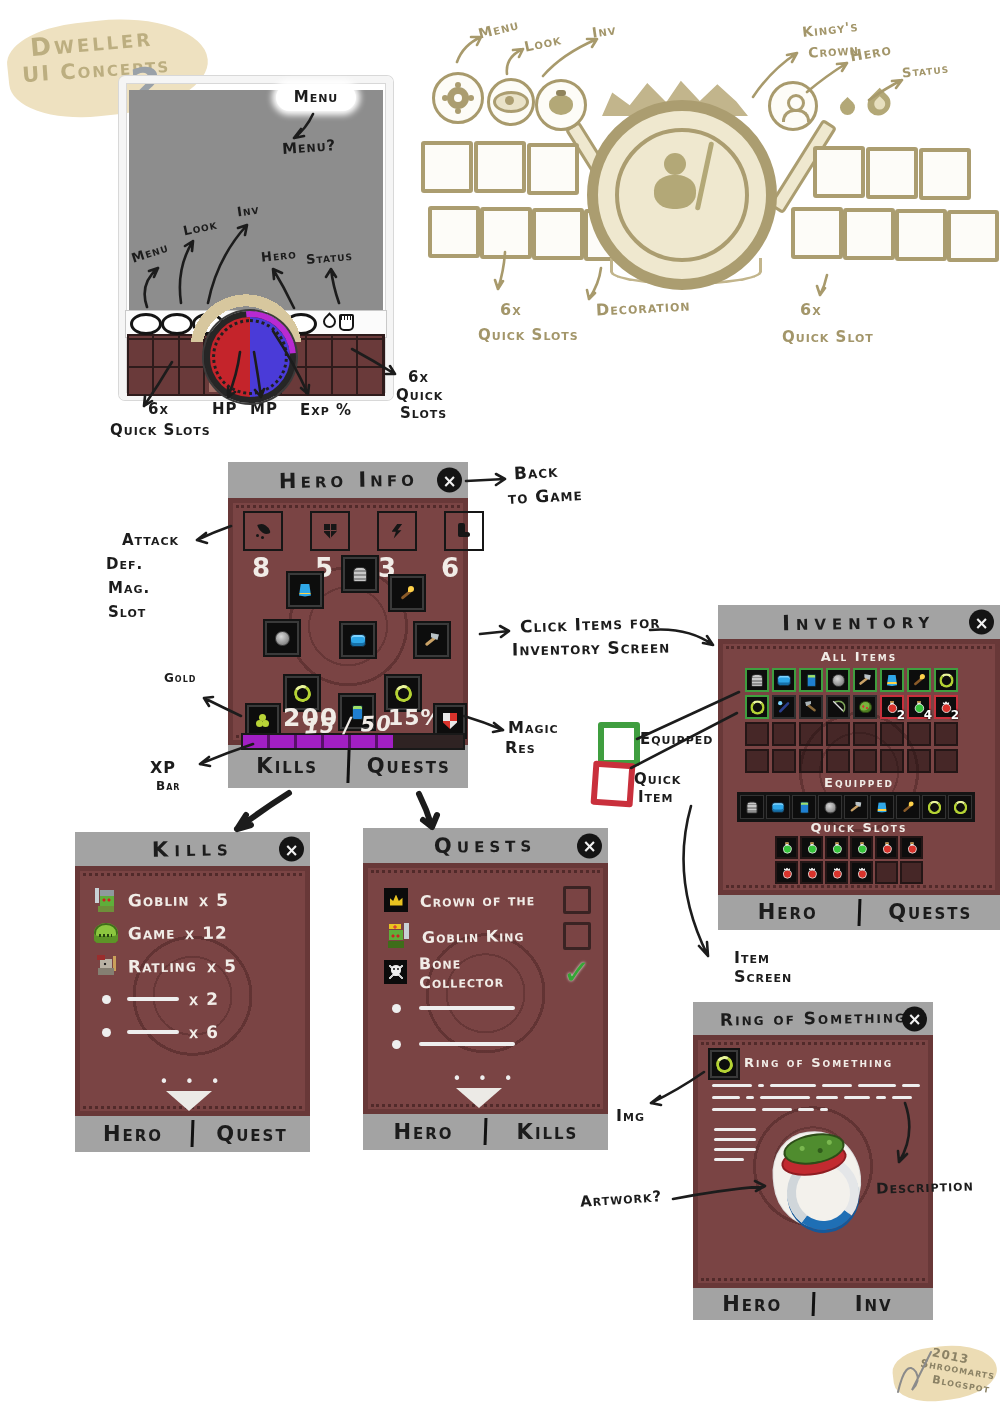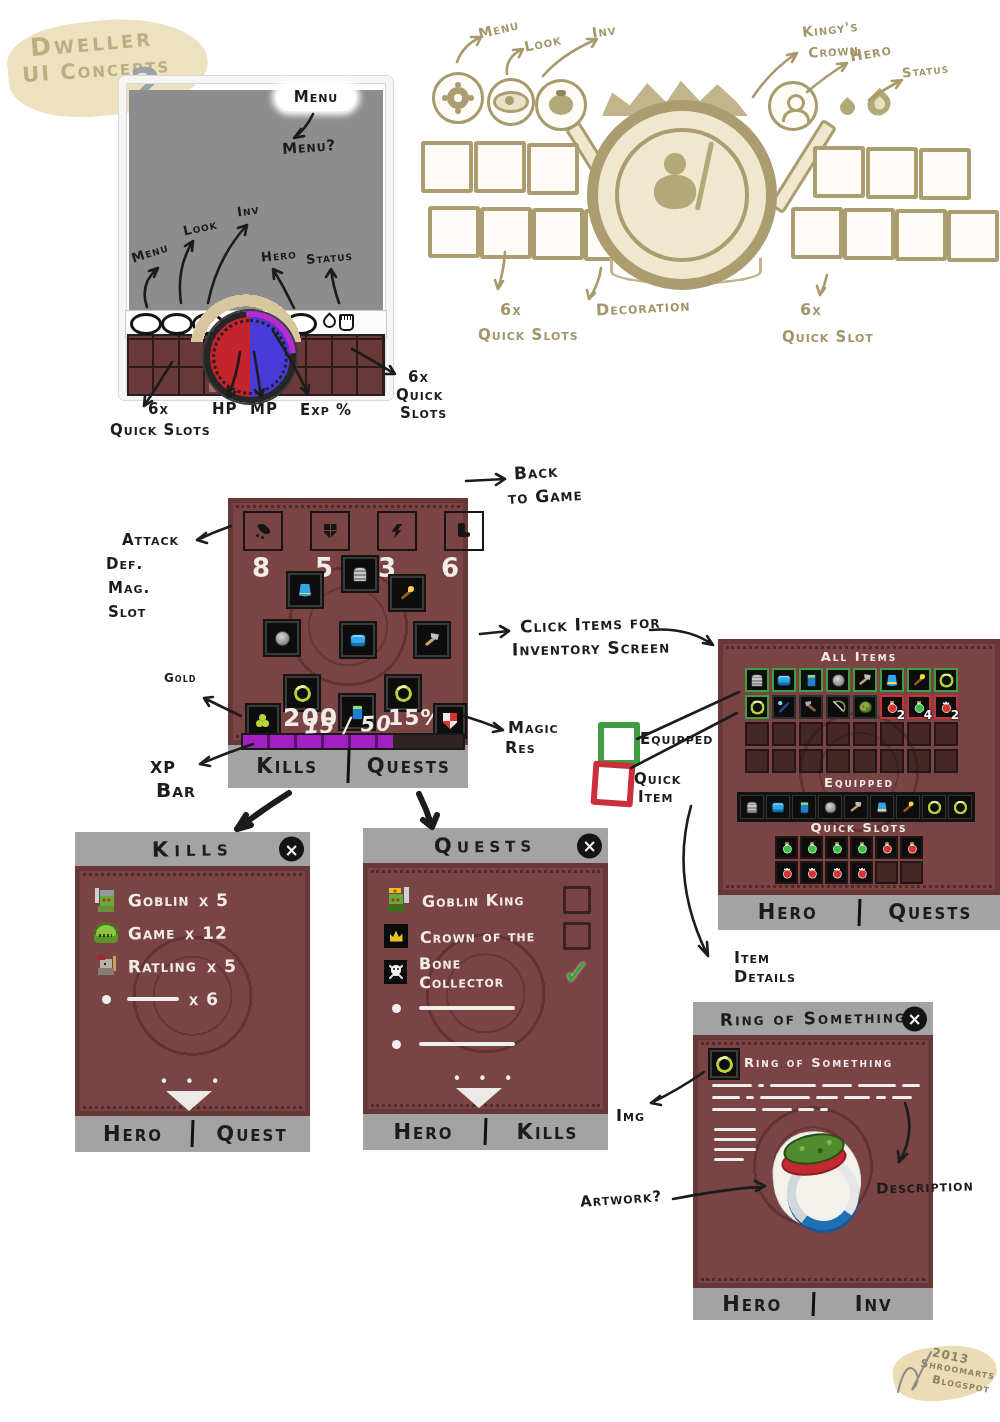--- a/index.html
+++ b/index.html
@@ -355,20 +355,24 @@
     <div class="hand sk-lbl" style="left:850px;top:46px;transform:rotate(-10deg);font-size:15px">Hero</div>
     <div class="hand sk-lbl" style="left:902px;top:64px;transform:rotate(-6deg);font-size:13px">Status</div>
     <div class="hand sk-lbl" style="left:500px;top:302px;font-size:16px">6x</div>
     <div class="hand sk-lbl" style="left:478px;top:328px;font-size:15px">Quick Slots</div>
     <div class="hand sk-lbl" style="left:596px;top:300px;font-size:16px;transform:rotate(-3deg)">Decoration</div>
     <div class="hand sk-lbl" style="left:800px;top:302px;font-size:16px">6x</div>
     <div class="hand sk-lbl" style="left:782px;top:330px;font-size:15px">Quick Slot</div>
   </div>
 
   <div class="panel" id="hero-panel">
+    <div class="p-head">
+      <span class="hand p-title" style="position:static">Hero Info</span>
+      <span class="p-close"></span>
+    </div>
     <div class="p-body">
       <div class="stats-row">
           <div class="stat-slot">
             <span class="ic ic-attack"></span>
           </div>
           <div class="stat-slot">
             <span class="ic ic-defense"></span>
           </div>
           <div class="stat-slot">
             <span class="ic ic-magic"></span>
@@ -426,20 +430,24 @@
         </div>
     </div>
     <div class="p-foot">
       <span class="hand tab" style="position:static">Kills</span>
       <span class="tdiv"></span>
       <span class="hand tab" style="position:static">Quests</span>
     </div>
   </div>
 
   <div class="panel" id="inv-panel">
+    <div class="p-head">
+      <span class="hand p-title" style="position:static;letter-spacing:6px">Inventory</span>
+      <span class="p-close"></span>
+    </div>
     <div class="p-body">
       <div class="sec-lbl hand wh" style="top:6px">All Items</div>
       <div class="inv-grid">
           <div class="cell bg">
             <span class="ic ic-helmet"></span>
           </div>
           <div class="cell bg">
             <span class="ic ic-armor"></span>
           </div>
           <div class="cell bg">
@@ -595,50 +603,55 @@
             <span class="kcount">x 12</span>
           </div>
           <div class="krow" style=" align-items: center;">
             <span class="ic ic-ratling"></span>
             <span class="ktext">Ratling</span>
             <span class="kcount">x 5</span>
           </div>
           <div class="krow">
             <span class="bullet"></span>
             <span class="phline"></span>
+            <span class="kcount">x 2</span>
+          </div>
+          <div class="krow">
+            <span class="bullet"></span>
+            <span class="phline"></span>
             <span class="kcount">x 6</span>
           </div>
         </div>
       <div class="more" style="top:202px">• • •</div>
       <div class="scroll-tri" style="left:86px;top:220px"></div>
     </div>
     <div class="p-foot">
       <span class="hand tab" style="position:static">Hero</span>
       <span class="tdiv"></span>
       <span class="hand tab" style="position:static">Quest</span>
     </div>
   </div>
 
   <div class="panel" id="quests-panel">
     <div class="p-head">
       <span class="hand p-title" style="position:static;letter-spacing:5px">Quests</span>
       <span class="p-close"></span>
     </div>
     <div class="p-body">
       <div class="qlist">
-          <div class="qrow">
-            <span class="ic ic-goblin-king"></span>
-            <span class="qtext">Goblin King</span>
-            <span class="qbox"></span>
-          </div>
           <div class="qrow">
             <span class="qslot">
               <span class="ic ic-crown"></span>
             </span>
             <span class="qtext">Crown of the</span>
+            <span class="qbox"></span>
+          </div>
+          <div class="qrow">
+            <span class="ic ic-goblin-king"></span>
+            <span class="qtext">Goblin King</span>
             <span class="qbox"></span>
           </div>
           <div class="qrow">
             <span class="qslot">
               <span class="ic ic-skull"></span>
             </span>
             <span class="qtext">Bone Collector</span>
             <span class="qcheck">✓</span>
           </div>
           <div class="qrow">
@@ -716,28 +729,28 @@
   <div class="hand" style="left:122px;top:533px;font-size:15px">Attack</div>
   <div class="hand" style="left:106px;top:557px;font-size:15px">Def.</div>
   <div class="hand" style="left:108px;top:581px;font-size:15px">Mag.</div>
   <div class="hand" style="left:108px;top:605px;font-size:15px">Slot</div>
   <div class="hand" style="left:520px;top:616px;font-size:17px;transform:rotate(-2deg)">Click Items for</div>
   <div class="hand" style="left:512px;top:640px;font-size:17px;transform:rotate(-1deg)">Inventory Screen</div>
   <div class="hand" style="left:164px;top:672px;font-size:12px">Gold</div>
   <div class="hand" style="left:508px;top:720px;font-size:16px">Magic</div>
   <div class="hand" style="left:505px;top:740px;font-size:16px">Res</div>
   <div class="hand" style="left:150px;top:760px;font-size:16px">XP</div>
-  <div class="hand" style="left:156px;top:780px;font-size:20px">Bar</div>
+  <div class="hand" style="left:156px;top:780px;font-size:12px">Bar</div>
   <div class="leg" style="left:598px;top:722px"></div>
   <div class="hand" style="left:640px;top:732px;font-size:15px">Equipped</div>
   <div class="leg red" style="left:592px;top:762px"></div>
   <div class="hand" style="left:634px;top:772px;font-size:15px">Quick</div>
   <div class="hand" style="left:638px;top:790px;font-size:15px">Item</div>
   <div class="hand" style="left:734px;top:950px;font-size:16px">Item</div>
-  <div class="hand" style="left:734px;top:969px;font-size:16px">Details</div>
+  <div class="hand" style="left:734px;top:969px;font-size:16px">Screen</div>
   <div class="hand" style="left:616px;top:1108px;font-size:16px">Img</div>
   <div class="hand" style="left:876px;top:1180px;font-size:15px;transform:rotate(-2deg)">Description</div>
   <div class="hand" style="left:580px;top:1192px;font-size:15px;transform:rotate(-4deg)">Artwork?</div>
 
   <div class="sig-blob"></div>
   <div class="hand sig" style="left:932px;top:1350px;font-size:12px;transform:rotate(12deg)">2013</div>
   <div class="hand sig" style="left:920px;top:1364px;font-size:11px;transform:rotate(10deg)">Shroomarts</div>
   <div class="hand sig" style="left:932px;top:1379px;font-size:11px;transform:rotate(10deg)">Blogspot</div>
 
   <svg class="overlay" width="1000" height="1422" viewBox="0 0 1000 1422">

